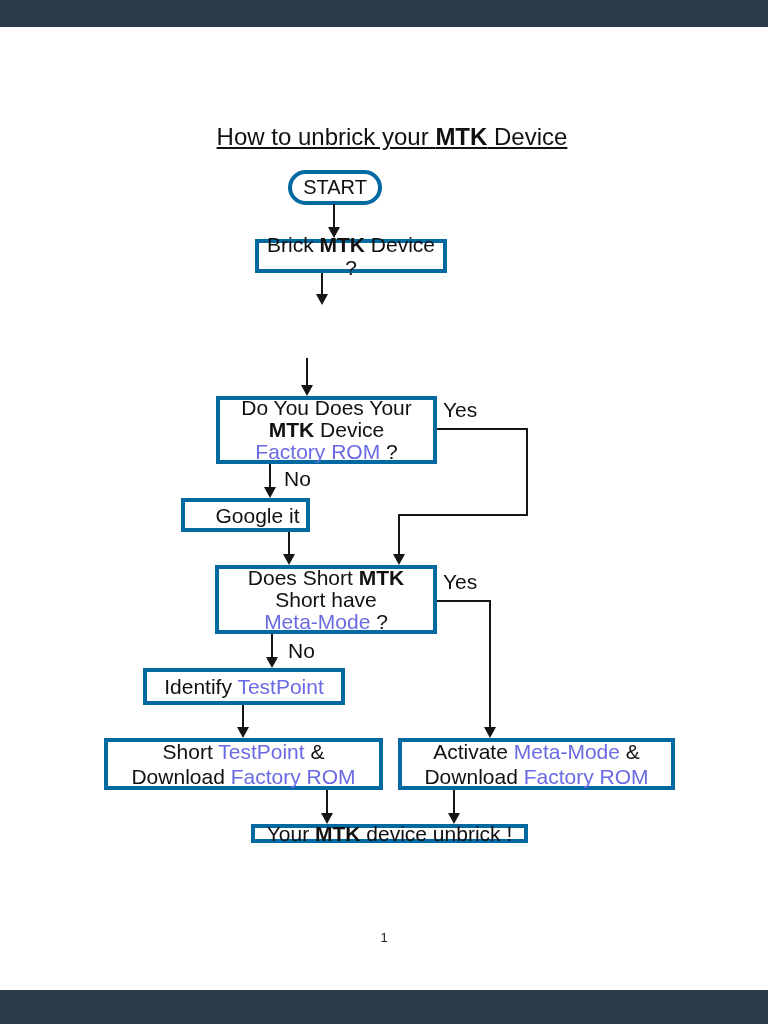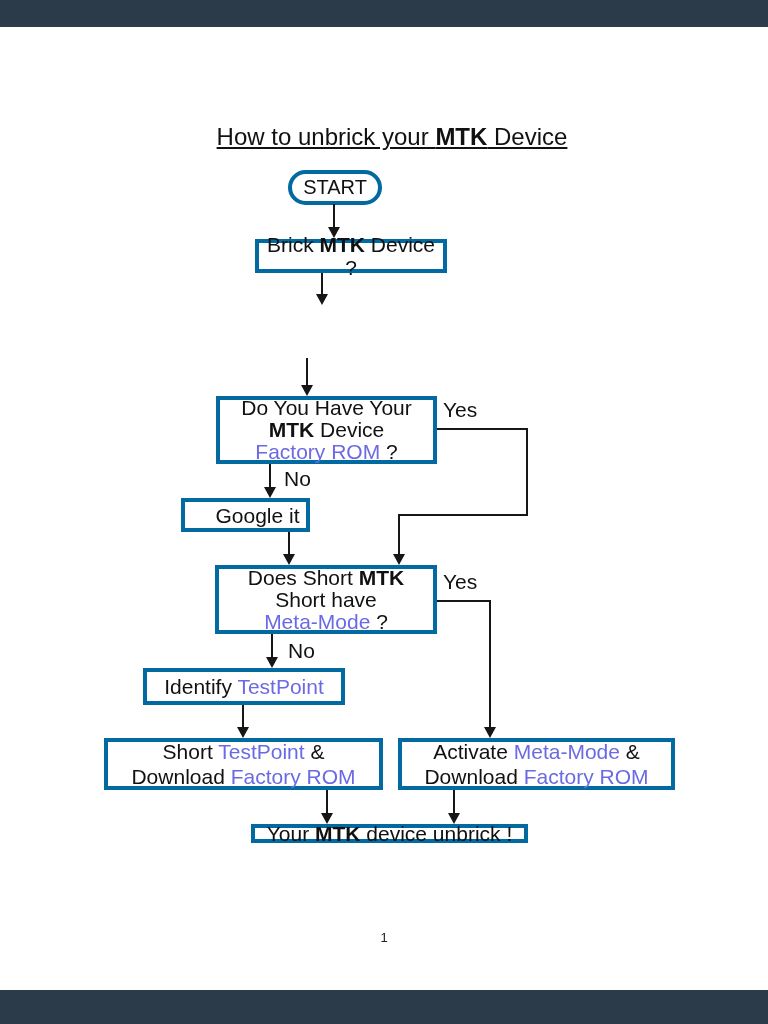--- a/index.html
+++ b/index.html
@@ -32,21 +32,21 @@
   <div class="nbox start" style="left:288px;top:170px;width:94px;height:35px;">
     <span>START</span>
   </div>
 
   <div class="nbox" style="left:233px;top:239px;width:192px;height:34px;margin-left:22px;">
     <div><span>Brick </span><b>MTK</b><span> Device ?</span></div>
   </div>
 
 
   <div class="nbox" style="left:216px;top:396px;width:221px;height:68px;line-height:22px;">
-    <div>Do You Have Your</div>
+    <div>Do You Does Your</div>
     <div><b>MTK</b><span> Device</span></div>
     <div><span class="lnk">Factory ROM</span><span> ?</span></div>
   </div>
 
   <div class="nbox" style="left:181px;top:498px;width:129px;height:34px;padding-left:24px;">
     <span>Google it</span>
   </div>
 
   <div class="nbox" style="left:215px;top:565px;width:222px;height:69px;line-height:22px;">
     <div><span>Does Short </span><b>MTK</b></div>

